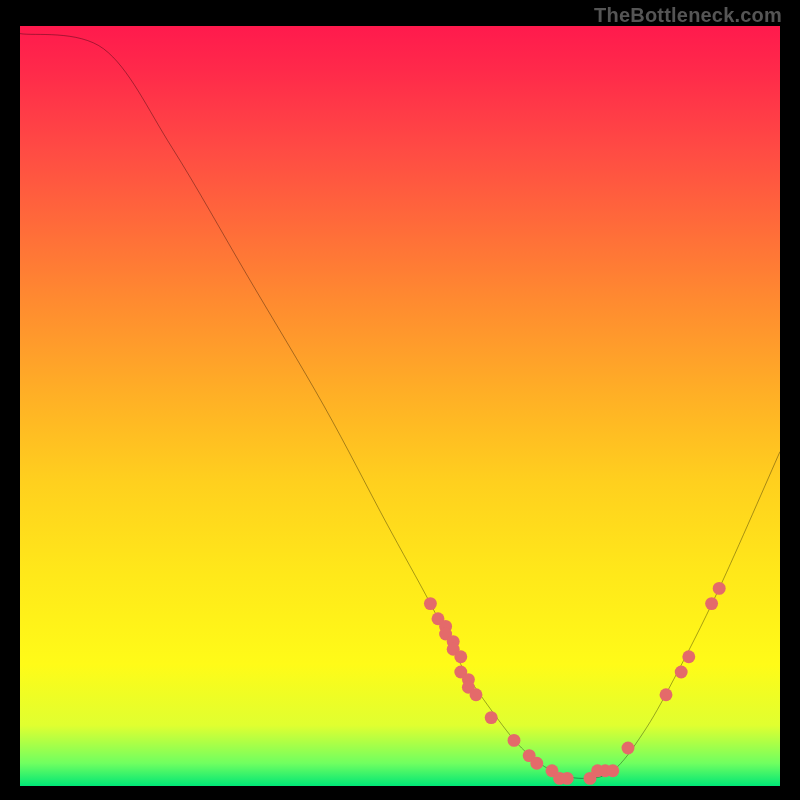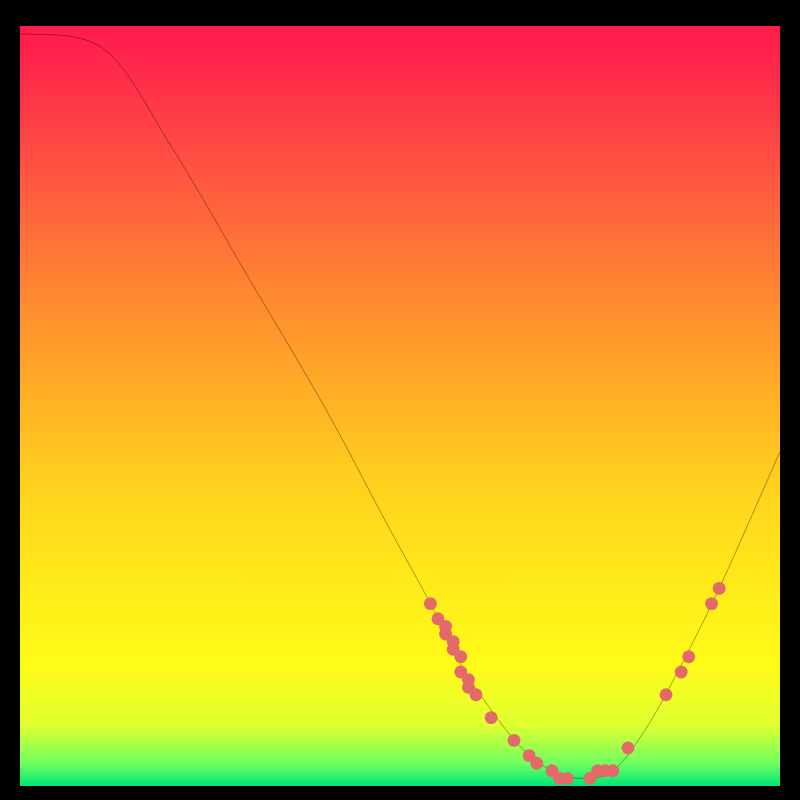--- a/index.html
+++ b/index.html
@@ -59,20 +59,21 @@
     inset: 0;
     width: 100%;
     height: 100%;
   }
 </style>
 </head>
 <body>
 
 <div class="stage">
 
+  <div class="watermark">TheBottleneck.com</div>
 
   <div class="plot">
     <div class="gradient"></div>
     <svg class="curve" viewBox="0 0 100 100" preserveAspectRatio="none">
       <path fill="none" stroke="#000000" stroke-width="0.35" vector-effect="non-scaling-stroke" d="M 0 1 C 1.8333333333333333 1.3333333333333333, 7.666666666666666 0.5, 11 3 C 14.333333333333334 5.5, 16.833333333333332 11, 20 16 C 23.166666666666668 21, 26.666666666666668 27.333333333333332, 30 33 C 33.333333333333336 38.666666666666664, 37 44.666666666666664, 40 50 C 43 55.333333333333336, 45.666666666666664 60.666666666666664, 48 65 C 50.333333333333336 69.33333333333333, 52.333333333333336 72.83333333333333, 54 76 C 55.666666666666664 79.16666666666667, 56.66666666666666 81.66666666666667, 57.99999999999999 84 C 59.33333333333333 86.33333333333333, 60.666666666666664 88.16666666666667, 62 90 C 63.333333333333336 91.83333333333333, 64.66666666666667 93.66666666666667, 66 95 C 67.33333333333333 96.33333333333333, 68.66666666666667 97.33333333333333, 70 98 C 71.33333333333333 98.66666666666667, 72.66666666666667 99, 74 99 C 75.33333333333333 99, 76.66666666666667 99, 78 98 C 79.33333333333333 97, 80.66666666666667 95, 82 93 C 83.33333333333333 91, 84.33333333333333 89.16666666666667, 86 86 C 87.66666666666667 82.83333333333333, 89.66666666666667 79, 92 74 C 94.33333333333333 69, 98.66666666666667 59, 100 56"></path>
       <g>
           <circle cx="54" cy="76" r="0.85" fill="#e46a6a"></circle>
           <circle cx="55.00000000000001" cy="78" r="0.85" fill="#e46a6a"></circle>
           <circle cx="56.00000000000001" cy="79" r="0.85" fill="#e46a6a"></circle>
           <circle cx="56.00000000000001" cy="80" r="0.85" fill="#e46a6a"></circle>

